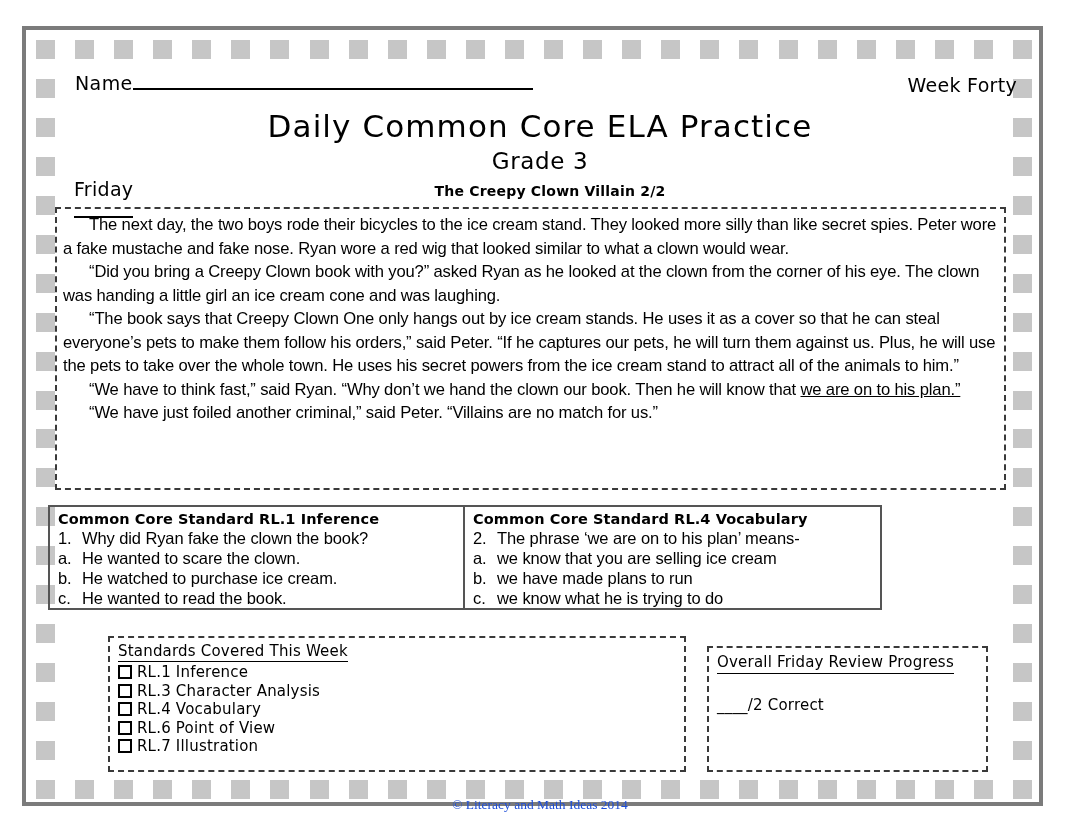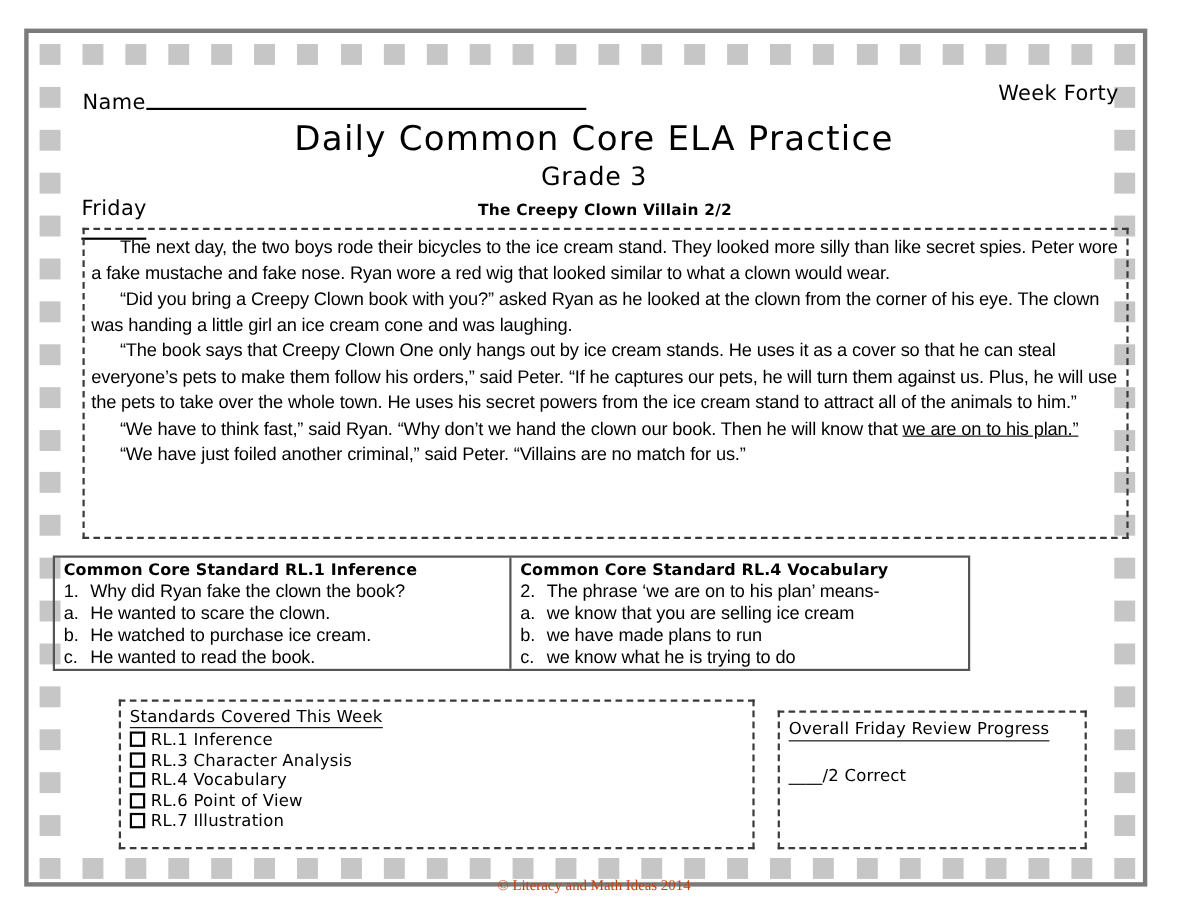--- a/index.html
+++ b/index.html
@@ -41,21 +41,20 @@
     background: #c6c6c6;
   }
 
   
   .name-row {
     position: absolute;
     left: 75px;
     top: 74px;
     display: flex;
     align-items: flex-end;
-    margin-top: 10px;
   }
   .name-label {
     font-family: "DejaVu Sans", sans-serif;
     font-size: 19px;
     letter-spacing: .4px;
     line-height: 1;
   }
   .name-rule {
     width: 400px;
     border-bottom: 2px solid #000;
@@ -114,21 +113,20 @@
   
   .passage-box {
     position: absolute;
     left: 55px;
     top: 207px;
     width: 951px;
     height: 283px;
     border: 2px dashed #3a3a3a;
     box-sizing: border-box;
     padding: 4px 6px 0 6px;
-    margin-left: 20px;
   }
   .passage-box p {
     margin: 0;
     font-family: "Liberation Sans", sans-serif;
     font-size: 16.6px;
     line-height: 23.5px;
     letter-spacing: -0.15px;
     text-indent: 26px;
   }
   .u { text-decoration: underline; }
@@ -235,21 +233,21 @@
   }
 
   .footer {
     position: absolute;
     left: 0;
     right: 0;
     top: 797px;
     text-align: center;
     font-family: "Liberation Serif", serif;
     font-size: 13.5px;
-    color: #c2410c;
+    color: #1d4ed8;
   }
 </style>
 </head>
 <body>
 
 <div id="page">
 
   <div class="outer-frame"></div>
 
   <div id="deco-layer">

